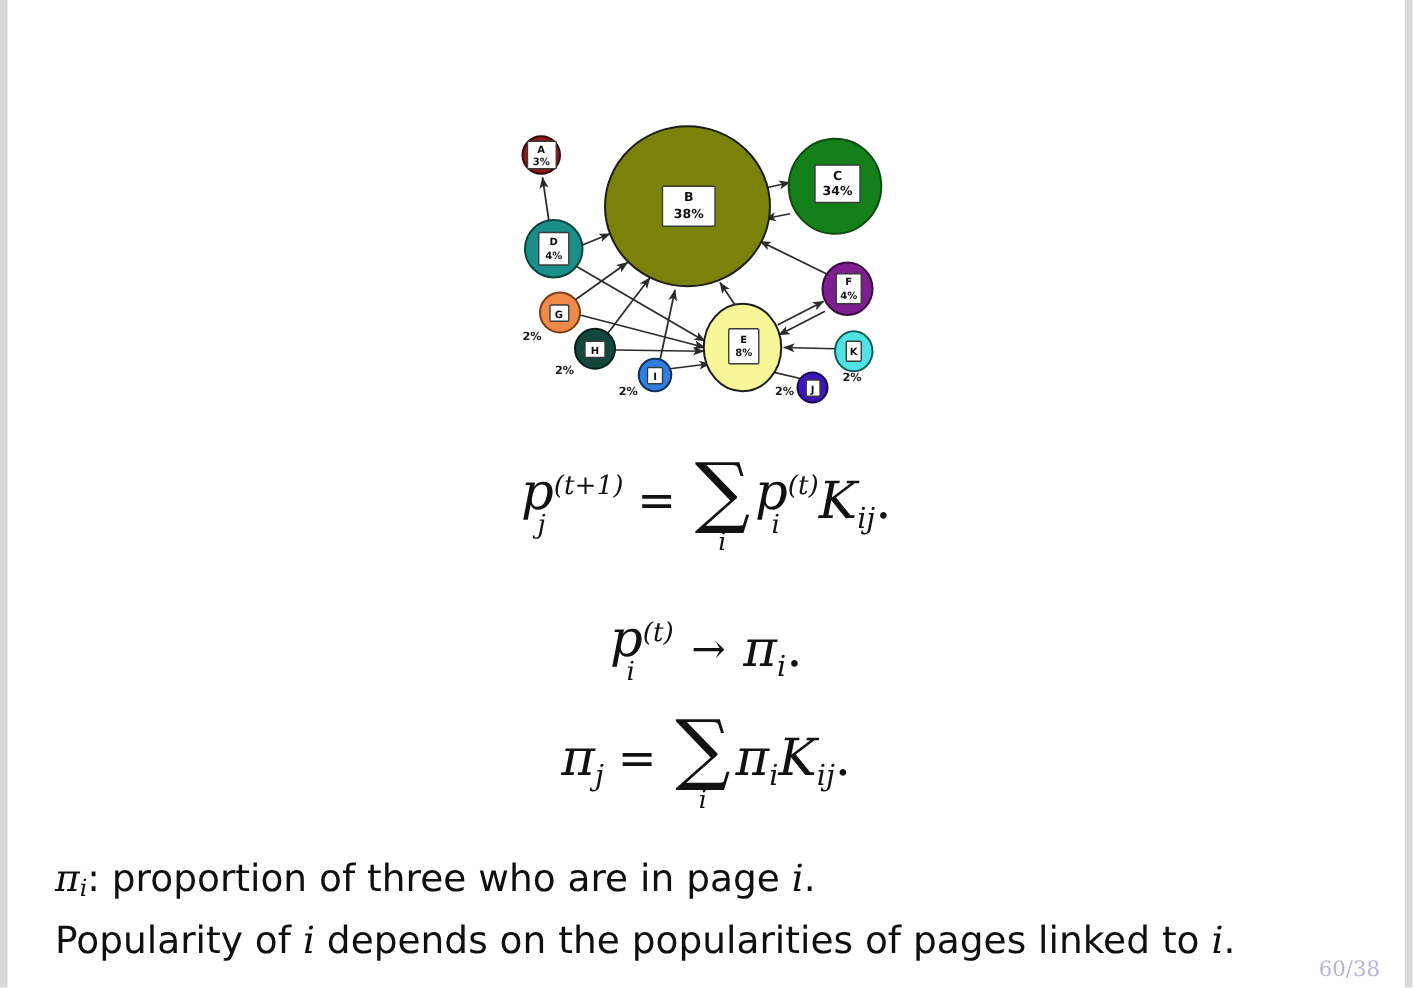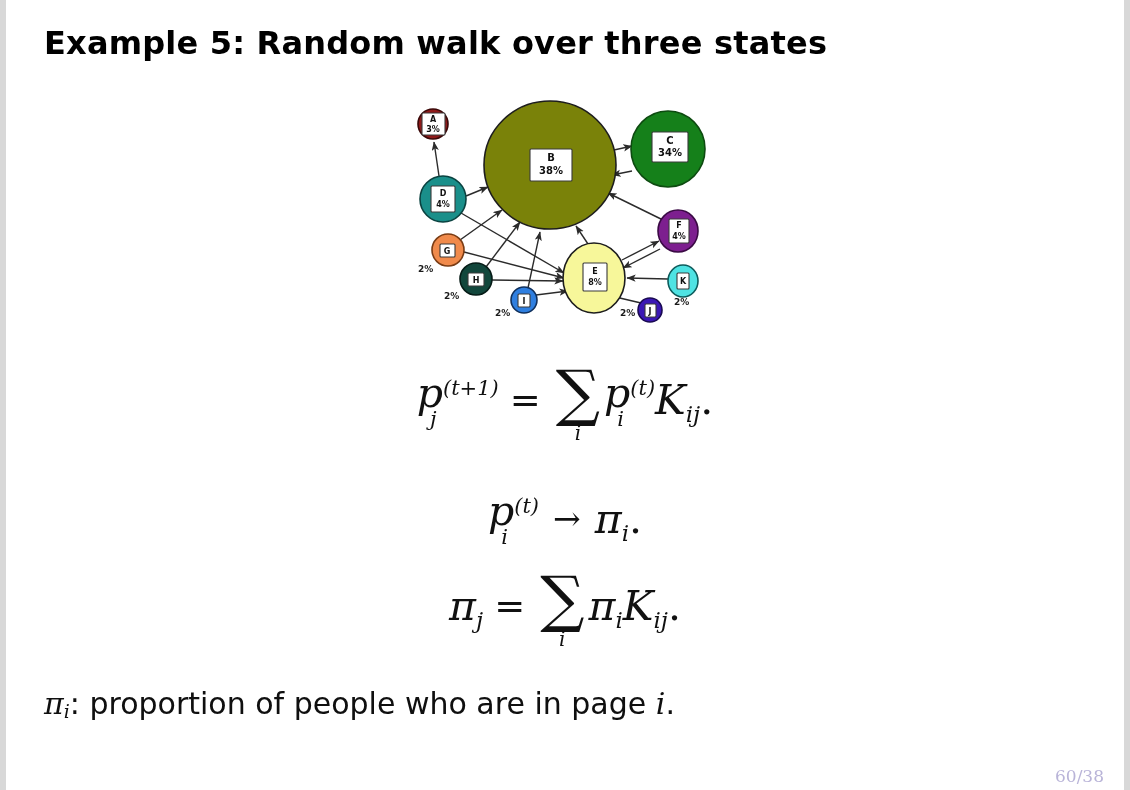--- a/index.html
+++ b/index.html
@@ -199,21 +199,20 @@
   }
 </style>
 </head>
 <body>
 
 <div class="edge-strip left"></div>
 <div class="edge-strip right"></div>
 
 <div class="slide">
 
-  <div class="slide-title">Example 5: Random walk over three states</div>
 
   <div class="figure">
     <svg width="326" height="244" viewBox="0 0 326 244" xmlns="http://www.w3.org/2000/svg">
       <defs>
         <marker id="ah" markerWidth="7" markerHeight="7" refX="6.2" refY="2.6" orient="auto" markerUnits="strokeWidth">
           <path d="M0,0 L6.6,2.6 L0,5.2 L1.6,2.6 z" fill="#2b2b2b"></path>
         </marker>
         <marker id="ah-start" markerWidth="7" markerHeight="7" refX="0.4" refY="2.6" orient="auto-start-reverse" markerUnits="strokeWidth">
           <path d="M0,0 L6.6,2.6 L0,5.2 L1.6,2.6 z" fill="#2b2b2b"></path>
         </marker>
@@ -397,19 +396,22 @@
       </span>
       <span class="scripted">
         <span class="base mi">K</span>
         <span class="sub-only mi">ij</span>
       </span>
       <span class="period mo">.</span>
     </span>
   </div>
 
   <div class="prose prose-1">
-    <span class="it">π</span><span class="pi-sub">i</span><span>: proportion of people who are in page </span><span class="it">i</span><span>.</span>
-  </div>
-
+    <span class="it">π</span><span class="pi-sub">i</span><span>: proportion of three who are in page </span><span class="it">i</span><span>.</span>
+  </div>
+
+  <div class="prose prose-2">
+    <span>Popularity of </span><span class="it">i</span><span> depends on the popularities of pages linked to </span><span class="it">i</span><span>.</span>
+  </div>
 
   <div class="page-number">60/38</div>
 
 </div>
 
 </body></html>

